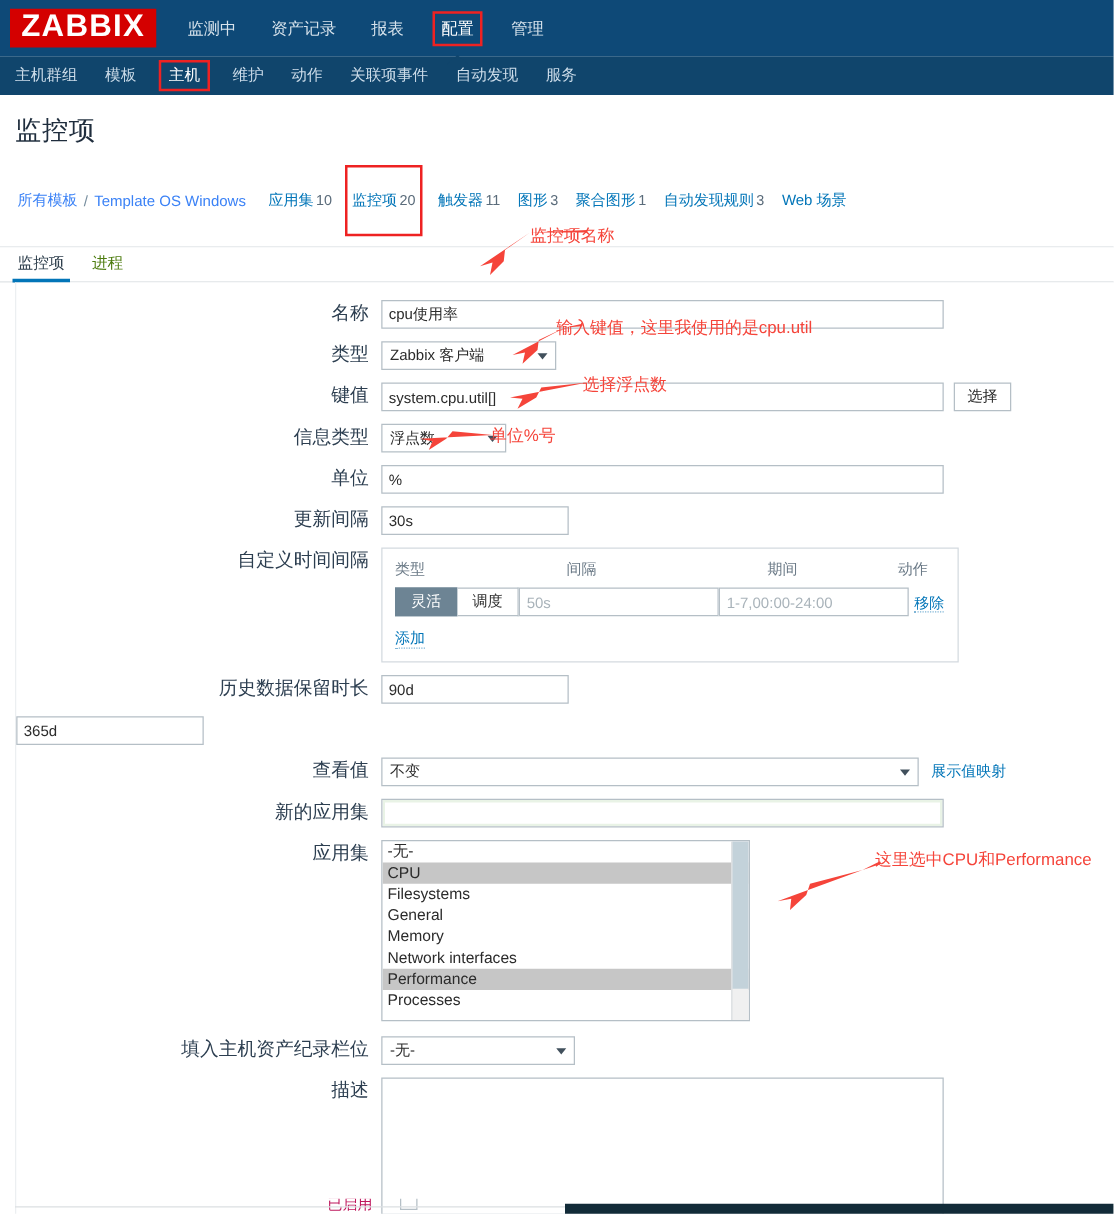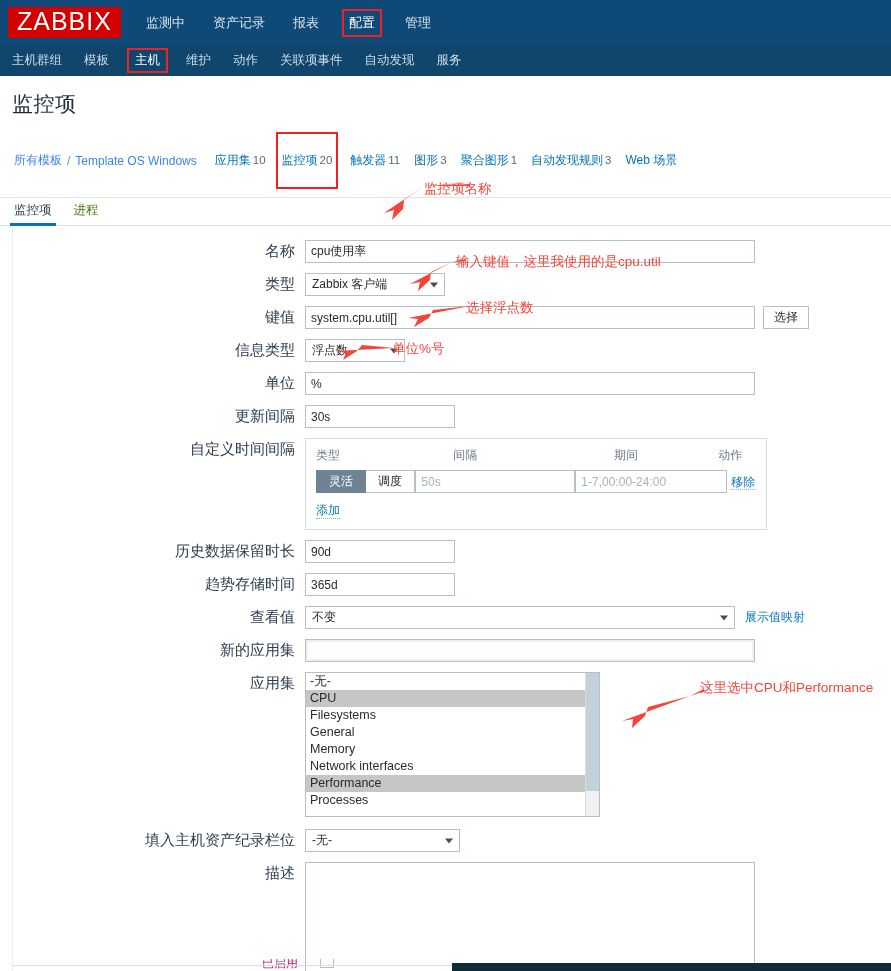--- a/index.html
+++ b/index.html
@@ -15,21 +15,21 @@
   }
 
   
   #topnav {
     height: 45px; background: #0e4977;
     display: flex; align-items: center;
     position: relative;
   }
   #logo {
     background: #d40000; color: #ffffff;
-    font-size: 25px; font-weight: normal; letter-spacing: 1px;
+    font-size: 25px; font-weight: bold; letter-spacing: 1px;
     padding: 1px 9px 3px 9px; margin-left: 8px;
     line-height: 1.05;
     font-family: "Liberation Sans", sans-serif;
   }
   .topnav-item {
     color: #d7e3ec; font-size: 13px;
     padding: 6px 3px; margin-left: 22px;
     position: relative; white-space: nowrap;
   }
   .topnav-item.boxed {
@@ -352,21 +352,20 @@
     </div>
 
     <div class="frow">
       <div class="flabel">历史数据保留时长</div>
       <div class="fctl">
         <input type="text" class="in-hist" value="90d" style="">
       </div>
     </div>
 
     <div class="frow">
-      <div class="flabel">趋势存储时间</div>
       <div class="fctl">
         <input type="text" class="in-trend" value="365d" style="">
       </div>
     </div>
 
     <div class="frow">
       <div class="flabel">查看值</div>
       <div class="fctl">
         <div class="sel sel-value">
           <span>不变</span>
@@ -452,21 +451,21 @@
   </g>
 
   <g fill="#f5443a">
     <path d="M690 696 L622 721 L633 719 L632 728 L645 716 L648 707 Z"></path>
     <path d="M690 696 L704 689 L705 691 Z"></path>
   </g>
 </svg>
 
 <div class="anno" style="left:424px; top:180px;">监控项名称</div>
 
-<div class="anno" style="left:456px; top:253px;">
+<div class="anno" style="left:445px; top:253px;">
   <span>输入键值，这里我使用的是</span><span class="mono">cpu.util</span>
 </div>
 
 <div class="anno" style="left:466px; top:299px;">选择浮点数</div>
 
 <div class="anno" style="left:392px; top:340px;">单位%号</div>
 
 <div class="anno" style="left:700px; top:679px;">
   <span>这里选中</span><span class="mono">CPU</span><span>和</span><span class="mono">Performance</span>
 </div>

